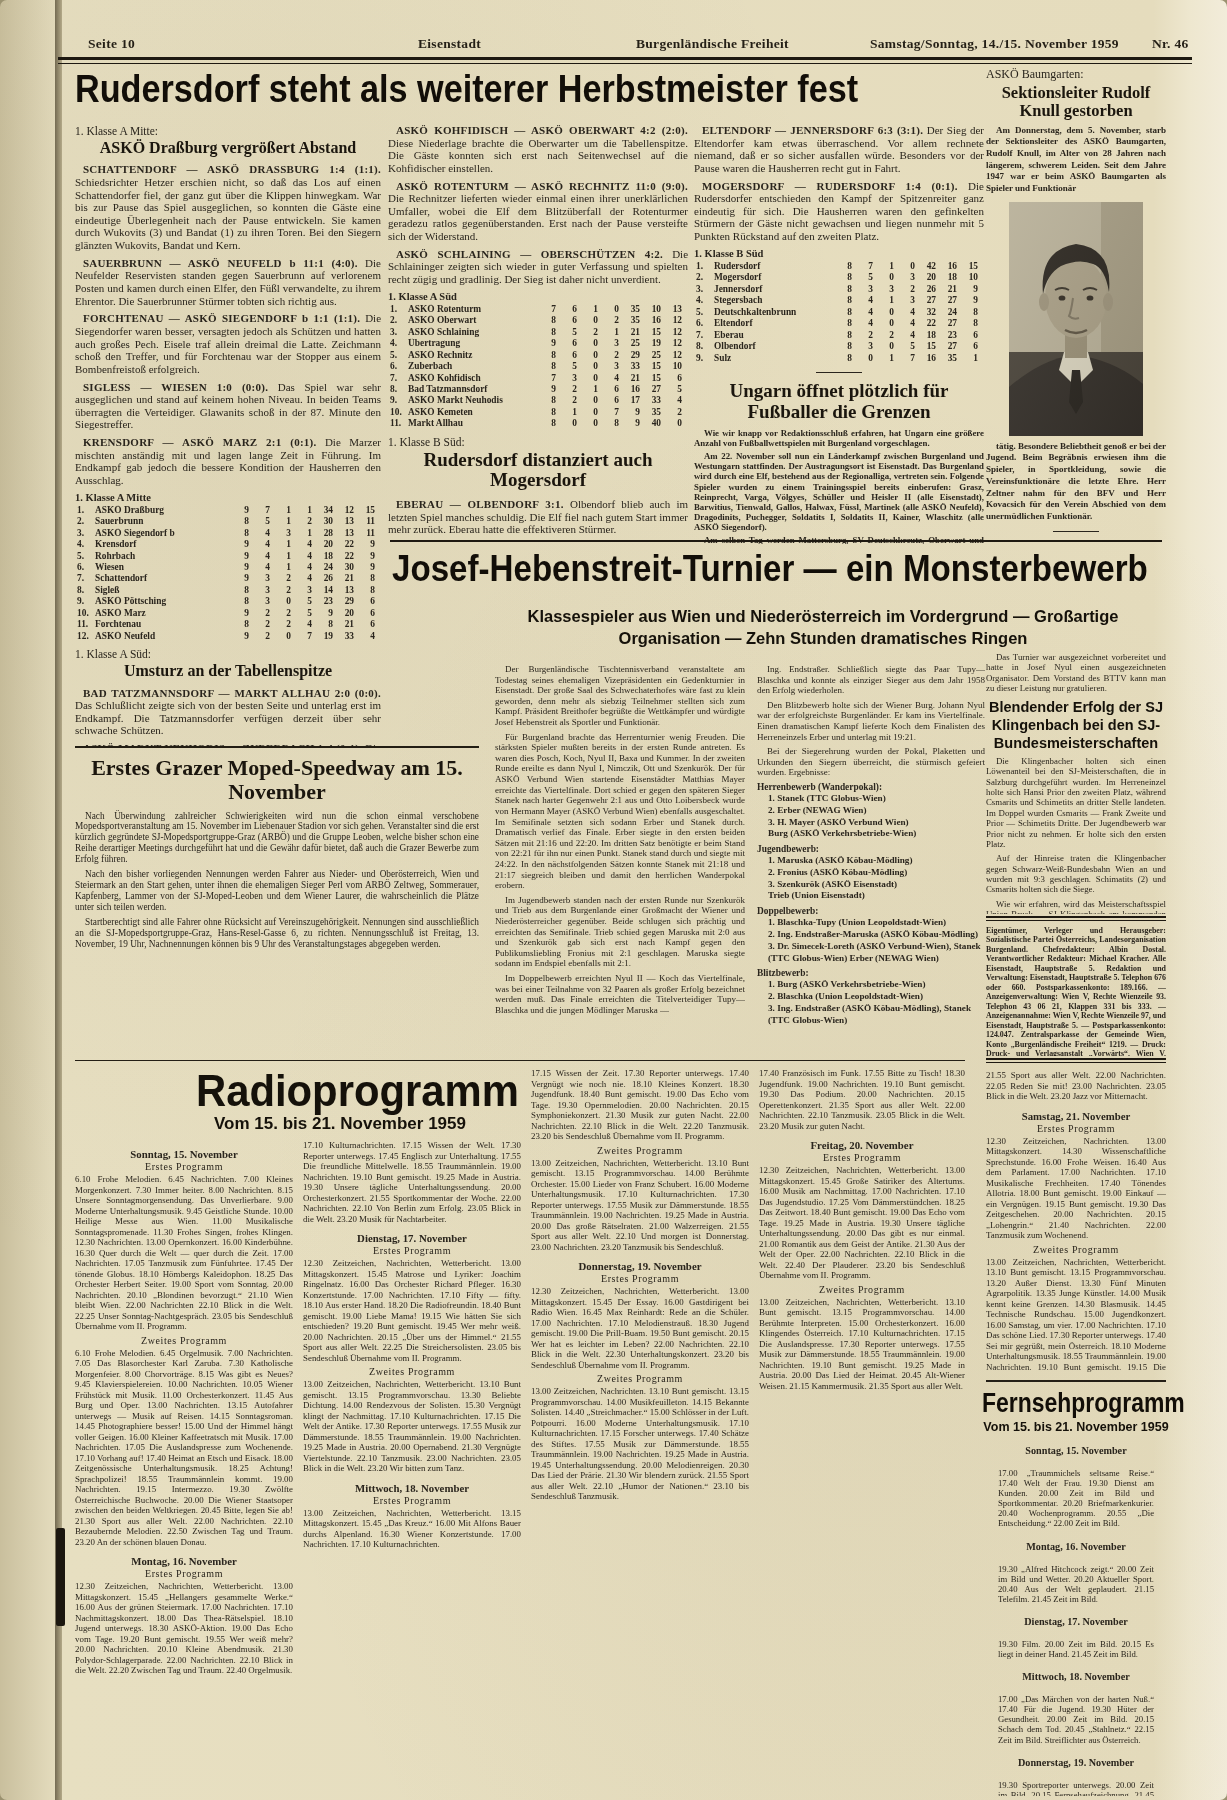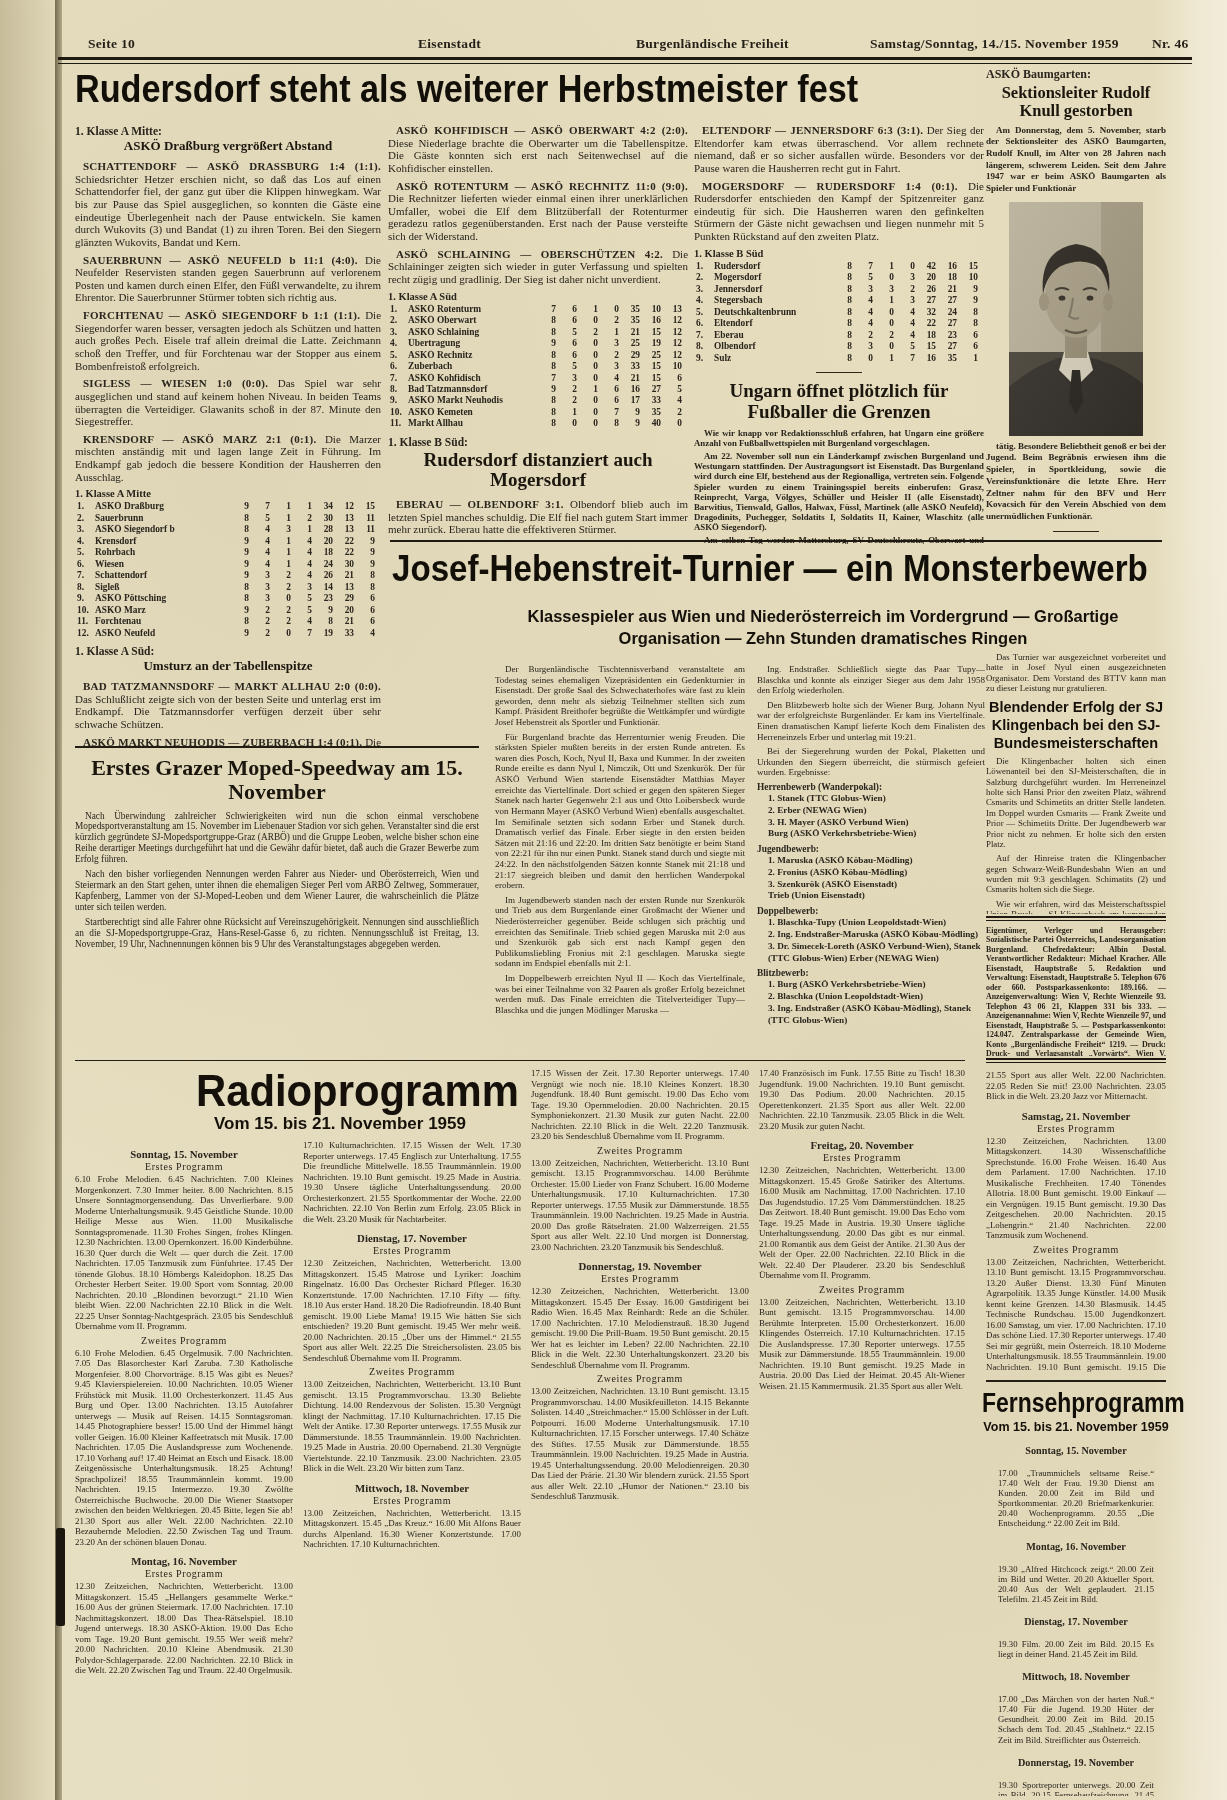--- a/index.html
+++ b/index.html
@@ -1,29 +1,29 @@
 <!DOCTYPE html>
 <html><head>
 <meta charset="utf-8">
 <style>
   html,body{margin:0;padding:0;background:#9a916f;}
   #page{position:relative;width:1227px;height:1800px;overflow:hidden;margin:0 auto;
     background:
       radial-gradient(ellipse at 18% 25%, rgba(110,95,55,.07), transparent 45%),
       radial-gradient(ellipse at 70% 70%, rgba(110,95,55,.06), transparent 50%),
       linear-gradient(90deg,#c9bf9d 0,#e7dfc1 5%,#e5dcbd 94%,#eee7cf 97%,#f2ecda 100%);
-    font-family:"Liberation Serif",serif;color:#2a251d;}
+    font-family:"Liberation Serif",serif;color:#2a251d;border-radius:7px;}
   .edge-left{position:absolute;left:55px;top:0;width:7px;height:1800px;background:linear-gradient(90deg,#746b52,#b3a988);}
   .edge-blob{position:absolute;left:56px;top:1528px;width:9px;height:98px;background:#1c170f;border-radius:2px;}
   .mast{position:absolute;top:36px;font-size:13.5px;font-weight:bold;color:#241f16;letter-spacing:.3px;}
   .rule-double{position:absolute;left:58px;width:1134px;top:57px;border-top:3px solid #1e1911;border-bottom:1.5px solid #1e1911;height:3px;}
   .bigline{font-family:"Liberation Sans","DejaVu Sans",sans-serif;font-weight:bold;color:#120e08;white-space:nowrap;transform-origin:left top;}
   .col{position:absolute;overflow:hidden;}
-  .kicker{font-weight:bold;font-size:11.5px;margin:1px 0 2px;}
-  .shead{font-weight:bold;text-align:center;font-size:13px;line-height:1.08;margin:2px 4px 7px;color:#1b160e;}
+  .kicker{font-weight:normal;font-size:11.5px;margin:1px 0 2px;}
+  .shead{font-weight:bold;text-align:center;font-size:16px;line-height:1.08;margin:2px 4px 7px;color:#1b160e;}
   .shead.sm{font-size:19px;}
   .report{text-align:justify;font-size:11px;line-height:1.15;margin:0 0 5px;text-indent:8px;}
   .report b{letter-spacing:.25px;}
   .ttitle{text-align:left;font-weight:bold;font-size:10.5px;margin:5px 0 2px;}
   .league{margin:0 6px 6px 2px;}
   .trow{display:flex;font-size:9.4px;font-weight:bold;line-height:1.22;}
   .trow .p{width:18px;flex:none;}
   .trow .c{flex:1;overflow:hidden;white-space:nowrap;}
   .trow .n{width:21px;flex:none;text-align:right;}
   .mini-rule{width:46px;border-top:1.6px solid #2a251d;margin:8px auto;}

